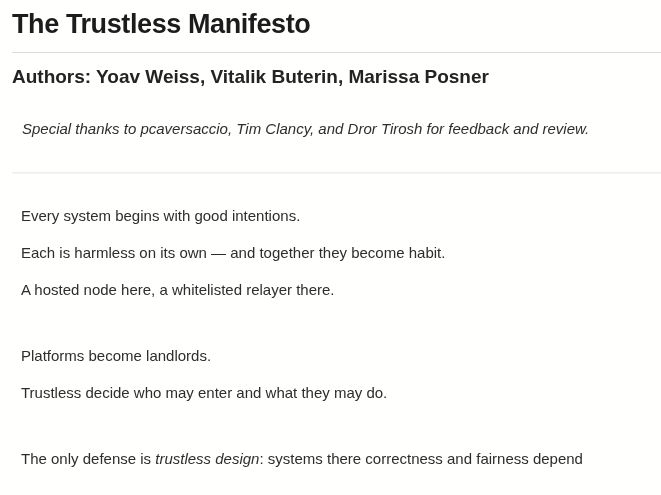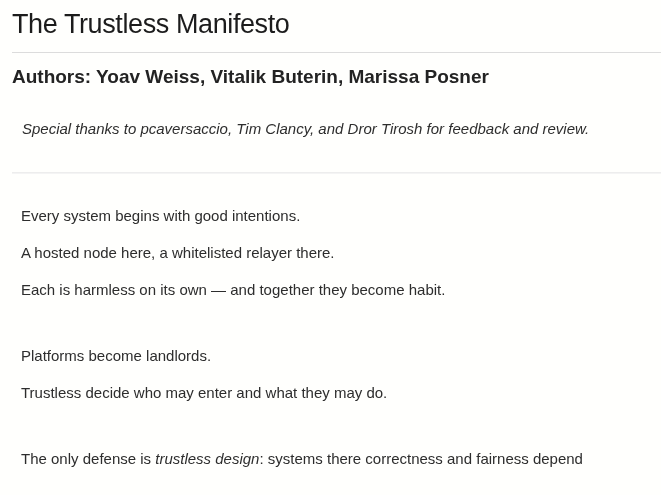--- a/index.html
+++ b/index.html
@@ -25,21 +25,21 @@
     box-sizing: border-box;
     padding: 0 0 0 12px;
   }
 
   
   .doc-title {
     margin: 0;
     padding-top: 6px;
     font-size: 27px;
     line-height: 36px;
-    font-weight: 400;
+    font-weight: 700;
     letter-spacing: -0.4px;
     color: #1c1c1c;
     white-space: nowrap;
   }
 
   
   .rule-strong {
     height: 0;
     border: 0;
     border-top: 1px solid #dcdcdc;
@@ -130,22 +130,22 @@
 
   <div class="spacer-pre-rule"></div>
 
   <hr class="rule-faint">
 
 
   <hr class="rule-hairline">
 
   <div class="body-block first">
     <p class="body-line">Every system begins with good intentions.</p>
+    <p class="body-line">Each is harmless on its own — and together they become habit.</p>
     <p class="body-line">A hosted node here, a whitelisted relayer there.</p>
-    <p class="body-line">Each is harmless on its own — and together they become habit.</p>
   </div>
 
   <div class="body-block">
     <p class="body-line">Platforms become landlords.</p>
     <p class="body-line">Trustless decide who may enter and what they may do.</p>
   </div>
 
   <div class="body-block">
     <p class="body-line"><span>The only defense is </span><em>trustless design</em><span>: systems there correctness and fairness depend</span></p>
   </div>

